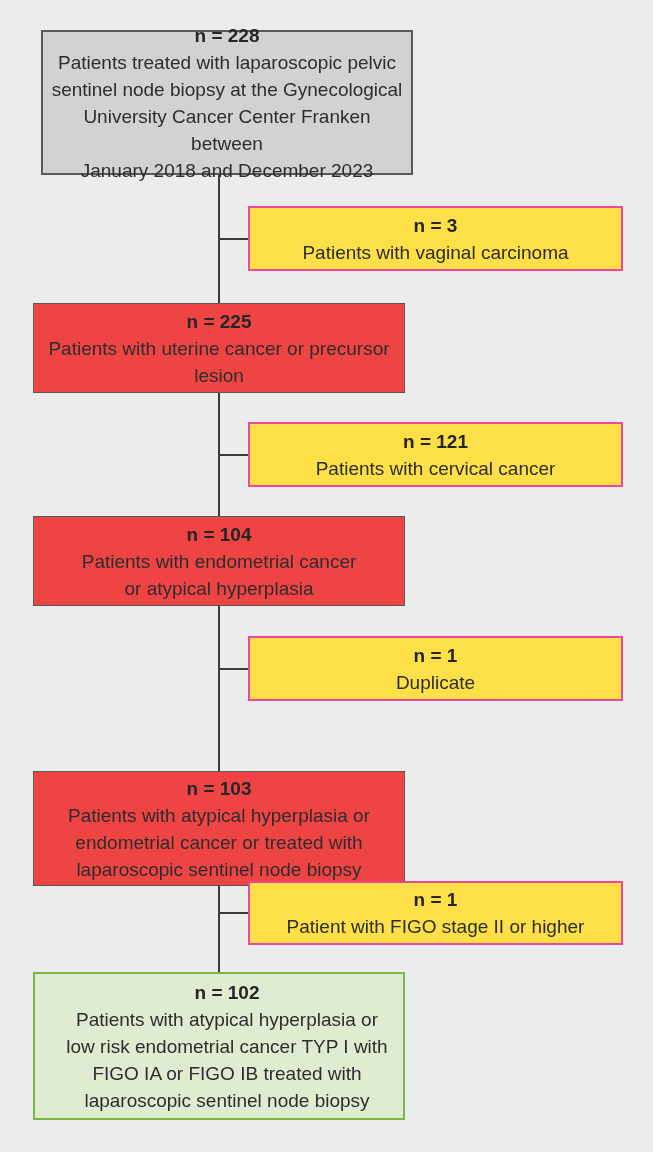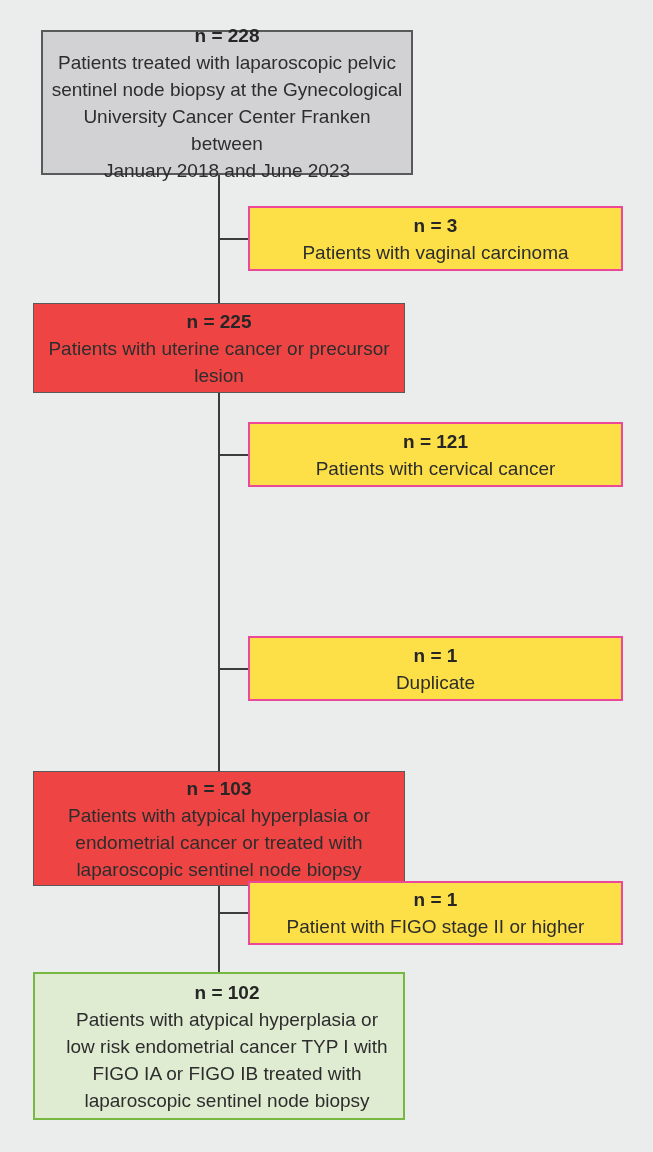--- a/index.html
+++ b/index.html
@@ -98,39 +98,44 @@
   <div class="hline h1"></div>
   <div class="hline h2"></div>
   <div class="hline h3"></div>
   <div class="hline h4"></div>
 
   <div class="box cohort-top b1">
     <div class="nlabel">n = 228</div>
     <div class="btext">Patients treated with laparoscopic pelvic
 sentinel node biopsy at the Gynecological
 University Cancer Center Franken between
-January 2018 and June 2023</div>
+January 2018 and December 2023</div>
   </div>
 
   <div class="box exclusion b2">
     <div class="nlabel">n = 3</div>
     <div class="btext">Patients with vaginal carcinoma</div>
   </div>
 
   <div class="box cohort b3">
     <div class="nlabel">n = 225</div>
     <div class="btext">Patients with uterine cancer or precursor
 lesion</div>
   </div>
 
   <div class="box exclusion b4">
     <div class="nlabel">n = 121</div>
     <div class="btext">Patients with cervical cancer</div>
   </div>
 
+  <div class="box cohort b5">
+    <div class="nlabel">n = 104</div>
+    <div class="btext">Patients with endometrial cancer
+or atypical hyperplasia</div>
+  </div>
 
   <div class="box exclusion b6">
     <div class="nlabel">n = 1</div>
     <div class="btext">Duplicate</div>
   </div>
 
   <div class="box cohort b7">
     <div class="nlabel">n = 103</div>
     <div class="btext">Patients with atypical hyperplasia or
 endometrial cancer or treated with

